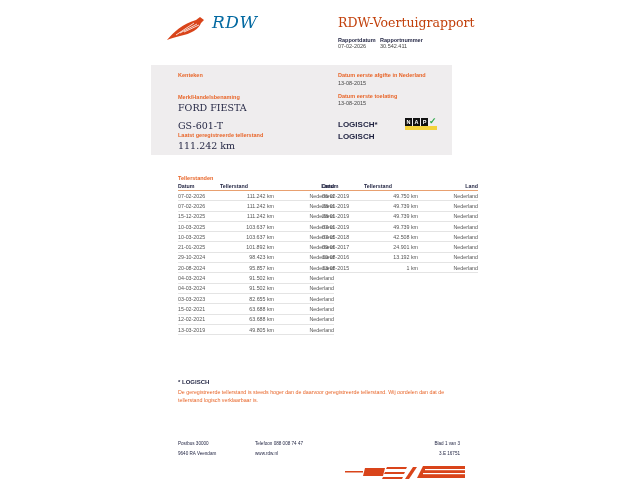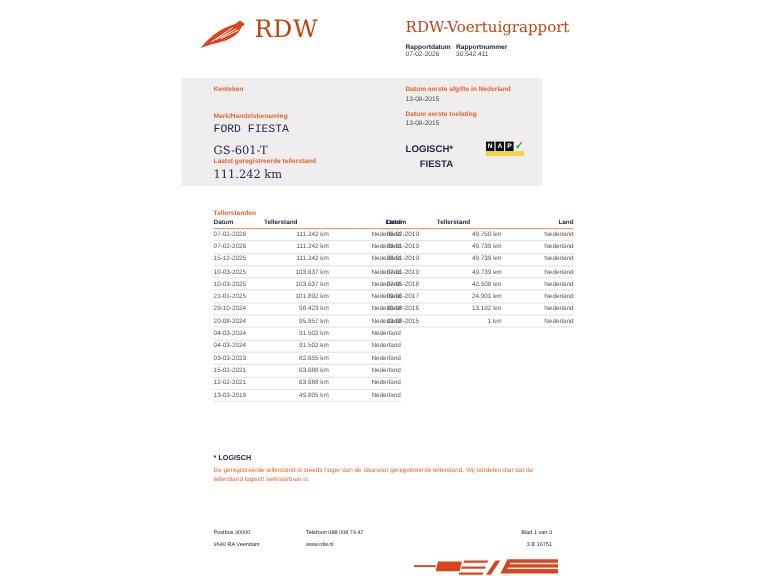--- a/index.html
+++ b/index.html
@@ -2,29 +2,29 @@
 <html><head>
   <meta charset="utf-8">
   <style>
     html, body { margin: 0; padding: 0; }
     body {
       width: 640px; height: 480px; background: #ffffff; position: relative; overflow: hidden;
       font-family: "Liberation Sans", sans-serif; color: #1f2240;
     }
     .abs { position: absolute; }
     .logo-mark { left: 166px; top: 14px; width: 40px; height: 28px; }
-    .logo-text { left: 212px; top: 12px; font-family: "DejaVu Serif", serif; font-size: 20px; color: #c2410c; letter-spacing: 0.5px; }
+    .logo-text { left: 212px; top: 12px; font-family: "DejaVu Serif", serif; font-size: 17px; color: #0369a1; letter-spacing: 0.5px; font-style: italic; }
     .report-title { left: 338px; top: 15px; font-family: "DejaVu Serif", serif; font-size: 12.5px; color: #c2410c; }
     .meta-label { font-size: 5.5px; font-weight: bold; color: #1f2240; }
     .meta-value { font-size: 5.5px; color: #444; }
     .panel { left: 151px; top: 65px; width: 301px; height: 90px; background: #efedee; }
     .lbl-orange { font-size: 5.5px; font-weight: bold; color: #e8662a; }
     .val-serif { font-family: "DejaVu Serif", serif; font-size: 9.5px; color: #1f2240; }
     .val-small { font-size: 5.5px; color: #444; }
-    .verdict { font-size: 8px; font-weight: bold; color: #1f2240; line-height: 12px; text-align: right; }
+    .verdict { font-size: 8px; font-weight: bold; color: #1f2240; line-height: 12px; }
     .nap { left: 405px; top: 117px; width: 32px; height: 14px; }
     .nap .box { position: absolute; top: 1px; width: 7px; height: 8px; background: #111; color: #fff; font-size: 5.5px; font-weight: bold; text-align: center; line-height: 8px; }
     .nap .bar { position: absolute; left: 0; top: 9px; width: 32px; height: 4px; background: #f4d23c; }
     .section-title { left: 178px; top: 175px; font-size: 5.5px; font-weight: bold; color: #e8662a; }
     table.tellers { position: absolute; border-collapse: collapse; font-size: 5.3px; color: #555; }
     table.tellers th { font-weight: bold; color: #1f2240; text-align: left; height: 8px; border-bottom: 1.2px solid #e8a070; padding: 0; }
     table.tellers td { height: 9.3px; border-bottom: 0.6px solid #e4e4e4; padding: 0; }
     table.tellers .c-date { width: 42px; }
     table.tellers .c-km { width: 54px; text-align: right; padding-right: 22px; }
     table.tellers th.c-km { text-align: left; padding-right: 0; }
@@ -51,32 +51,32 @@
 <div class="abs" style="left:380px; top:37px;">
   <div class="meta-label">Rapportnummer</div>
   <div class="meta-value">30.542.411</div>
 </div>
 
 <div class="abs panel"></div>
 
 <div class="abs lbl-orange" style="left:178px; top:72px;">Kenteken</div>
 <div class="abs val-serif" style="left:178px; top:80px;margin-top:40px;">GS-601-T</div>
 <div class="abs lbl-orange" style="left:178px; top:94px;">Merk/Handelsbenaming</div>
-<div class="abs val-serif" style="left:178px; top:102px;font-family:Liberation Mono, monospace;">FORD FIESTA</div>
+<div class="abs val-serif" style="left:178px; top:102px;">FORD FIESTA</div>
 <div class="abs lbl-orange" style="left:178px; top:132px;">Laatst geregistreerde tellerstand</div>
 <div class="abs val-serif" style="left:178px; top:140px;">111.242 km</div>
 
 <div class="abs lbl-orange" style="left:338px; top:72px;">Datum eerste afgifte in Nederland</div>
 <div class="abs val-small" style="left:338px; top:80px;">13-08-2015</div>
 <div class="abs lbl-orange" style="left:338px; top:93px;">Datum eerste toelating</div>
 <div class="abs val-small" style="left:338px; top:100px;">13-08-2015</div>
 
 <div class="abs verdict" style="left:338px; top:119px;">
   <div>LOGISCH*</div>
-  <div>FIESTA</div>
+  <div>LOGISCH</div>
 </div>
 
 <div class="abs nap">
   <div class="box" style="left:0;">N</div>
   <div class="box" style="left:8px;">A</div>
   <div class="box" style="left:16px;">P</div>
   <div class="abs" style="left:24px; top:-1px; font-size:9px; font-weight:bold; color:#2ca84a;">✓</div>
   <div class="bar"></div>
 </div>
 

